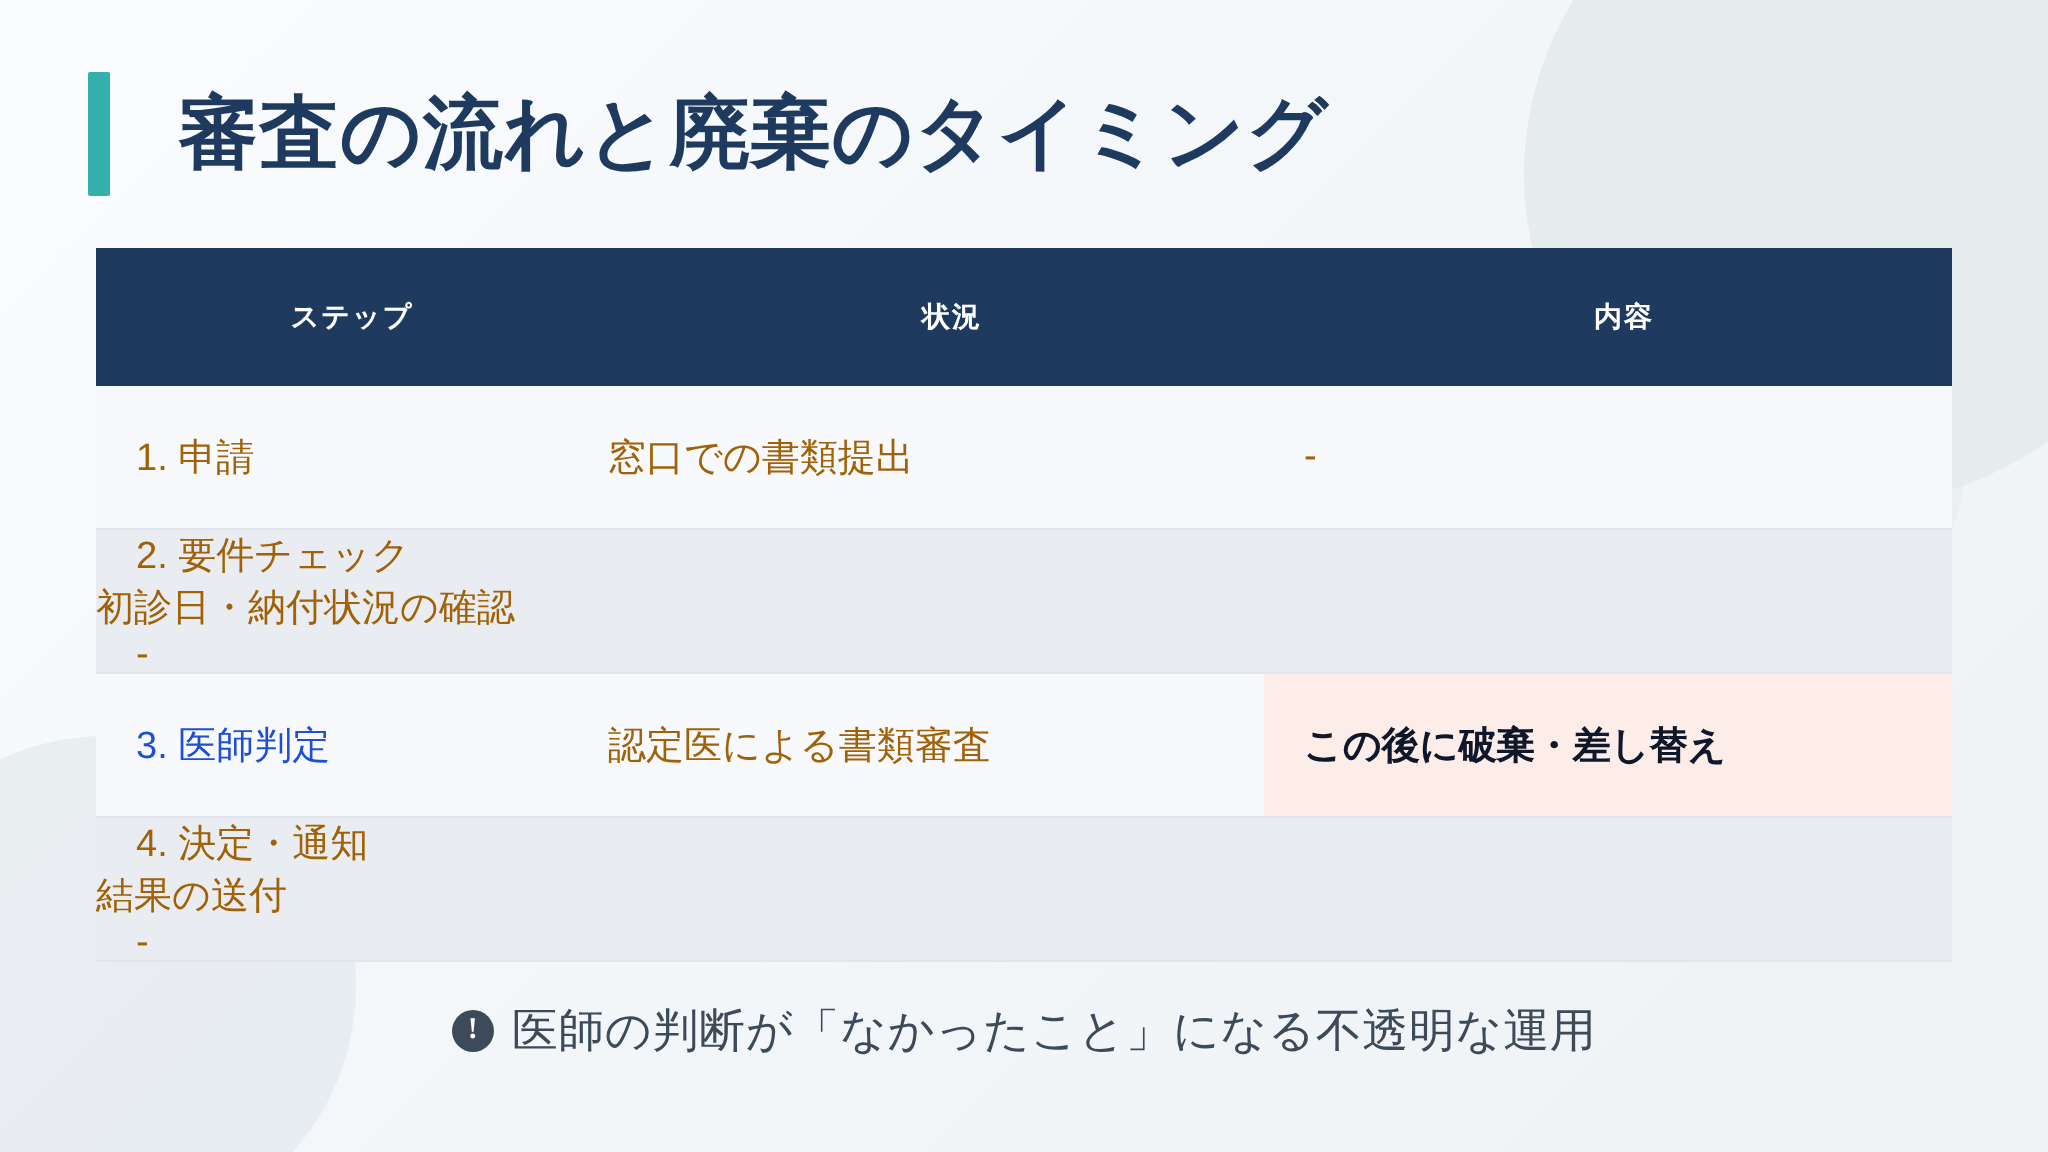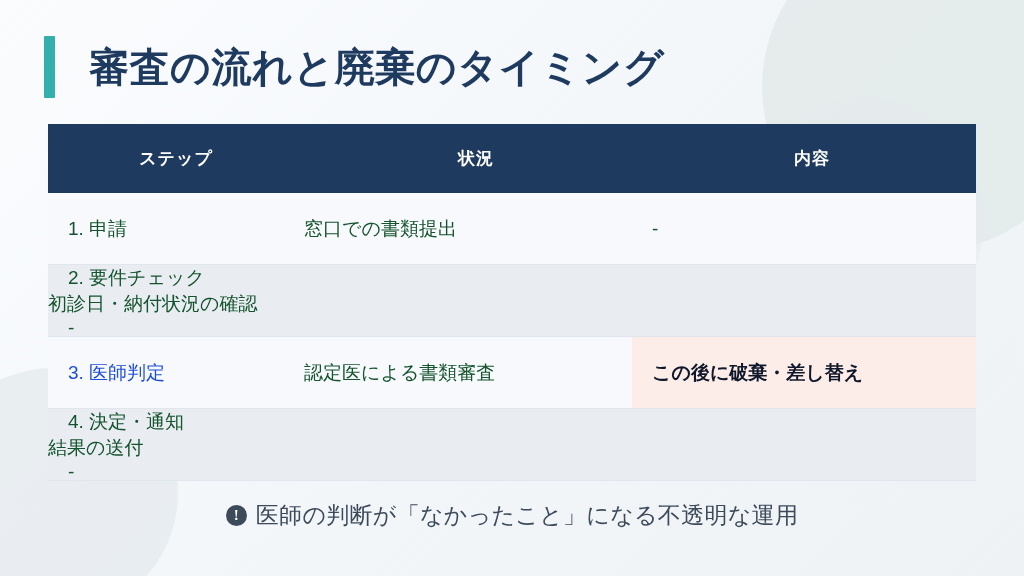--- a/index.html
+++ b/index.html
@@ -85,21 +85,21 @@
     top: 124px;
     width: 928px;
   }
   .thead {
     display: flex;
     background: #1E3A5F;
     height: 69px;
     align-items: center;
   }
   .th {
-    font-size: 17px;
+    font-size: 14px;
     font-weight: bold;
     color: #FFFFFF;
     text-align: center;
     letter-spacing: 1px;
   }
   .col-1 { width: 256px; flex: none; }
   .col-2 { width: 328px; flex: none; }
   .col-3 { width: 344px; flex: none; }
 
   .trow {
@@ -108,21 +108,21 @@
     align-items: stretch;
     border-bottom: 1px solid #E1E6EC;
   }
   .trow.odd  { background: #F7F9FC; }
   .trow.even { background: #E9EDF2; flex-direction: column; }
 
   .td {
     display: flex;
     align-items: center;
     font-size: 19px;
-    color: #14532d;
+    color: #a16207;
     box-sizing: border-box;
   }
   .td.c1 { padding-left: 20px; }
   .td.c2 { padding-left: 0px; text-align: center; }
   .td.c3 { padding-left: 20px; }
 
   .trow.highlight .td.c1 {
     color: #1d4ed8;
     font-weight: normal;
   }

